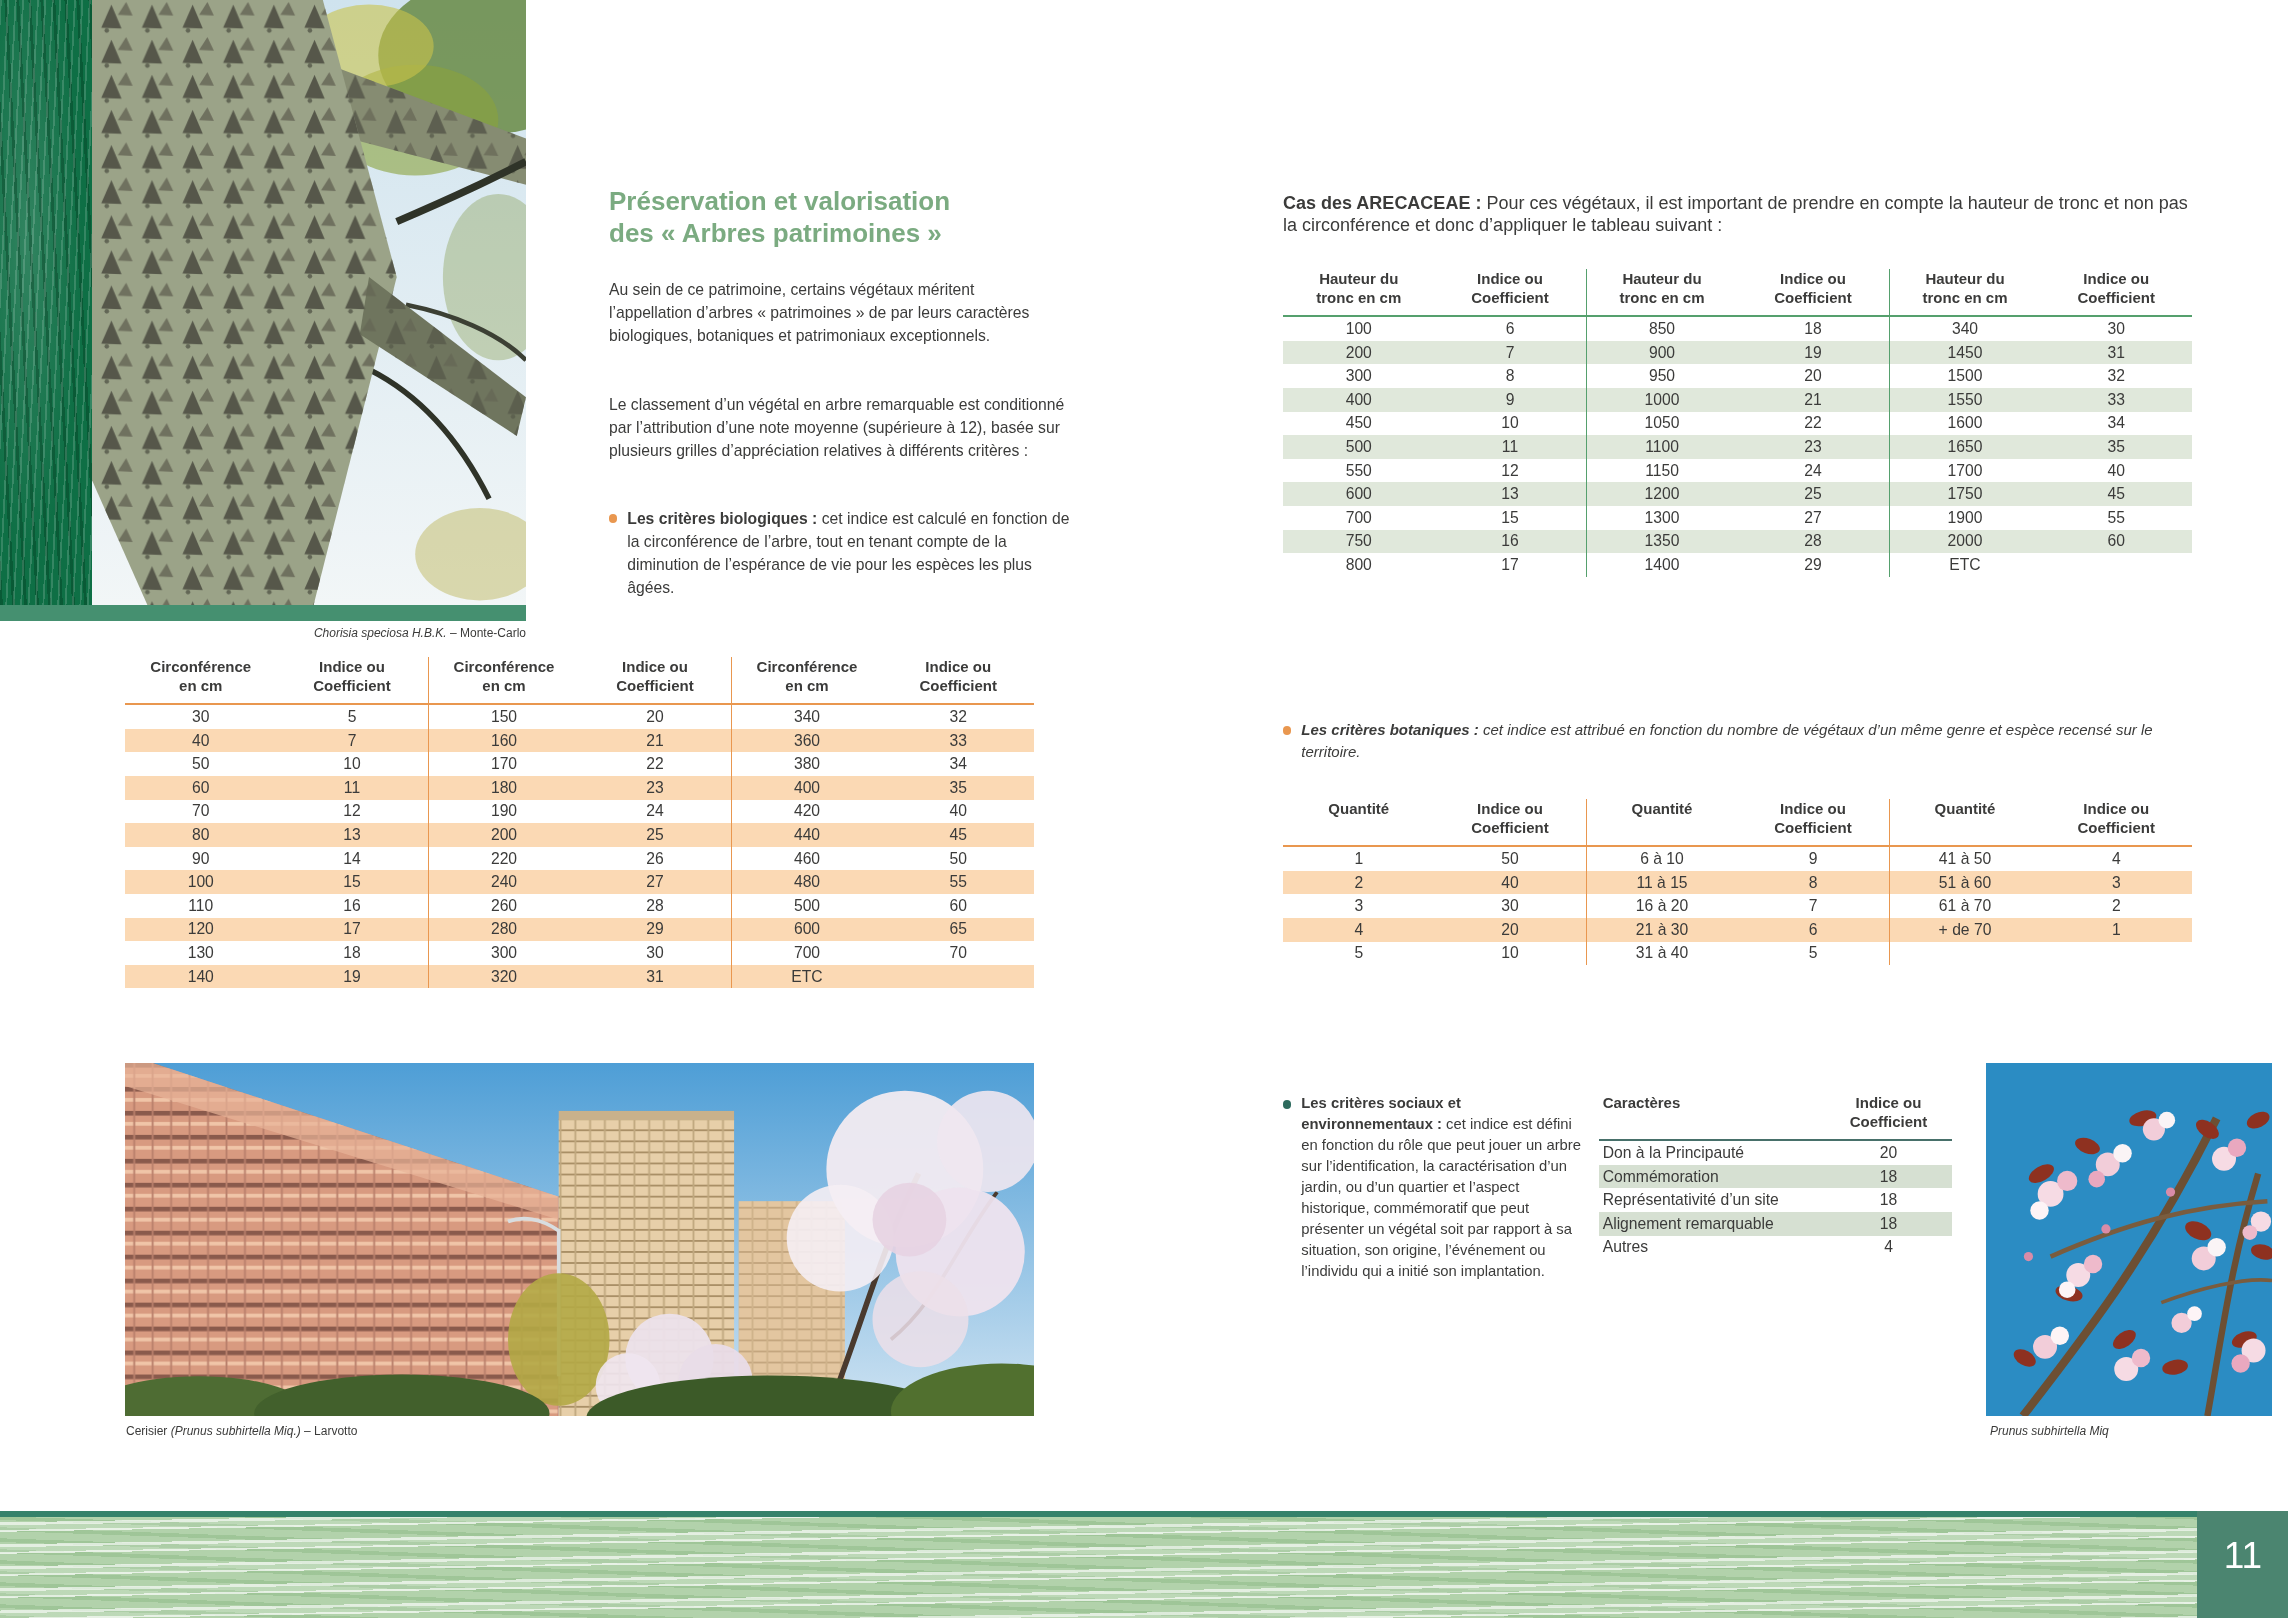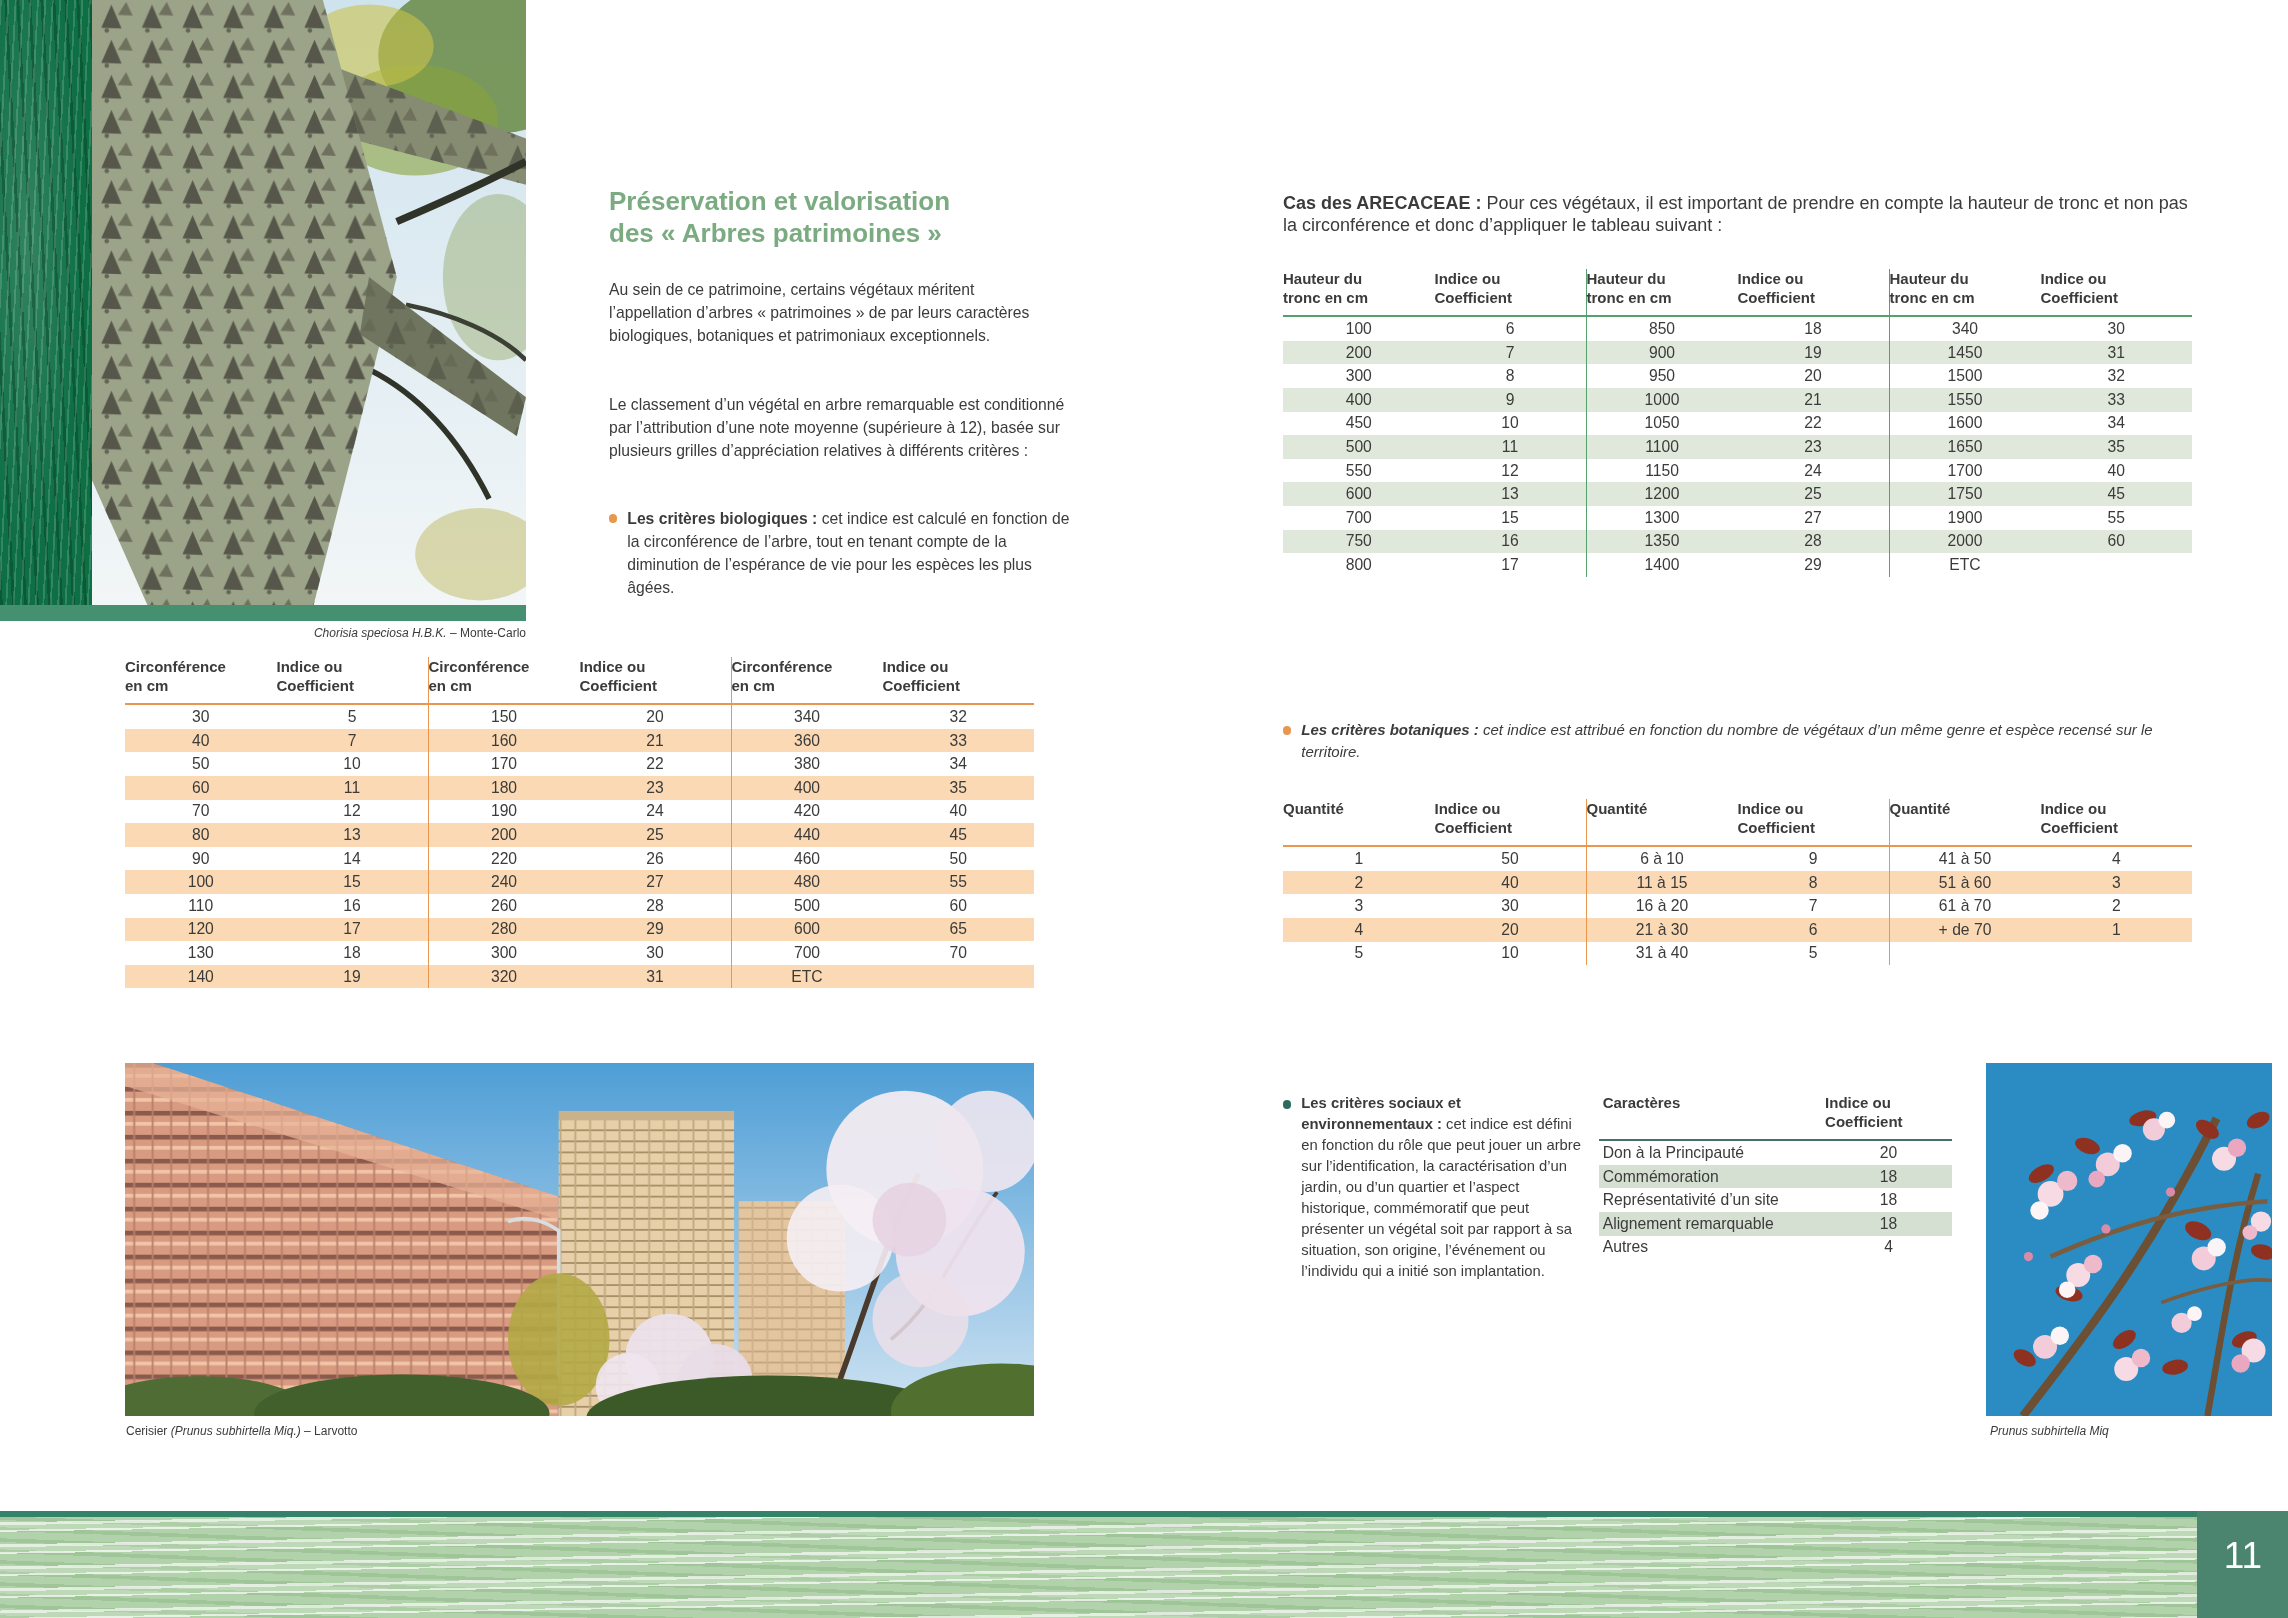--- a/index.html
+++ b/index.html
@@ -28,21 +28,21 @@
   .bullet .dot.teal{background:#2e6b5e;}
   .bullet p{margin:0;font-size:15.7px;line-height:23px;}
   .bullet.small p{font-size:15px;line-height:22px;}
   #bullet-bio{left:609px;top:507px;width:466px;}
   #bullet-botaniques{left:1283px;top:719px;width:923px;font-style:italic;}
   #bullet-sociaux{left:1283px;top:1093px;width:300px;}
   #bullet-sociaux p{font-size:14.8px;line-height:21px;}
 
   
   table{border-collapse:collapse;table-layout:fixed;width:100%;}
-  th{font-weight:bold;font-size:15px;line-height:19.4px;white-space:pre-line;text-align:left;
+  th{font-weight:bold;font-size:15px;line-height:19.4px;white-space:pre-line;text-align:center;
      vertical-align:top;padding:0 0 7.4px 0;}
   td{font-size:15.7px;text-align:center;height:23.6px;padding:0;vertical-align:middle;}
   .orange-table th{border-bottom:2.3px solid #e9974f;}
   .orange-table tbody tr:nth-child(even){background:#fbd9b4;}
   .orange-table th:nth-child(3),.orange-table th:nth-child(5),
   .orange-table td:nth-child(3),.orange-table td:nth-child(5){border-left:1.8px solid #e9974f;}
   .green-table th{border-bottom:2.3px solid #55a06d;}
   .green-table tbody tr:nth-child(even){background:#e0e8db;}
   .green-table th:nth-child(3),.green-table th:nth-child(5),
   .green-table td:nth-child(3),.green-table td:nth-child(5){border-left:1.8px solid #55a06d;}

